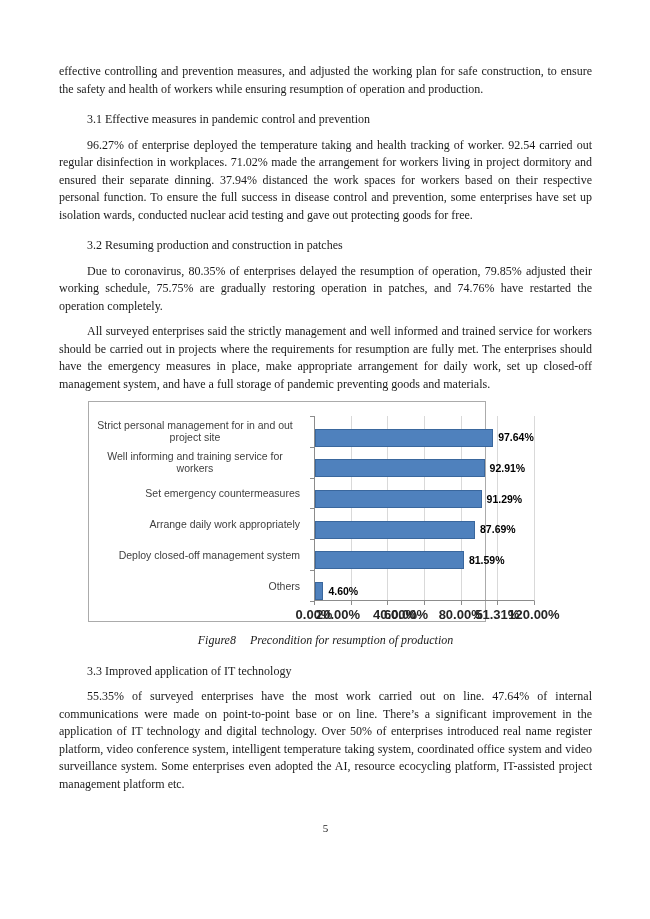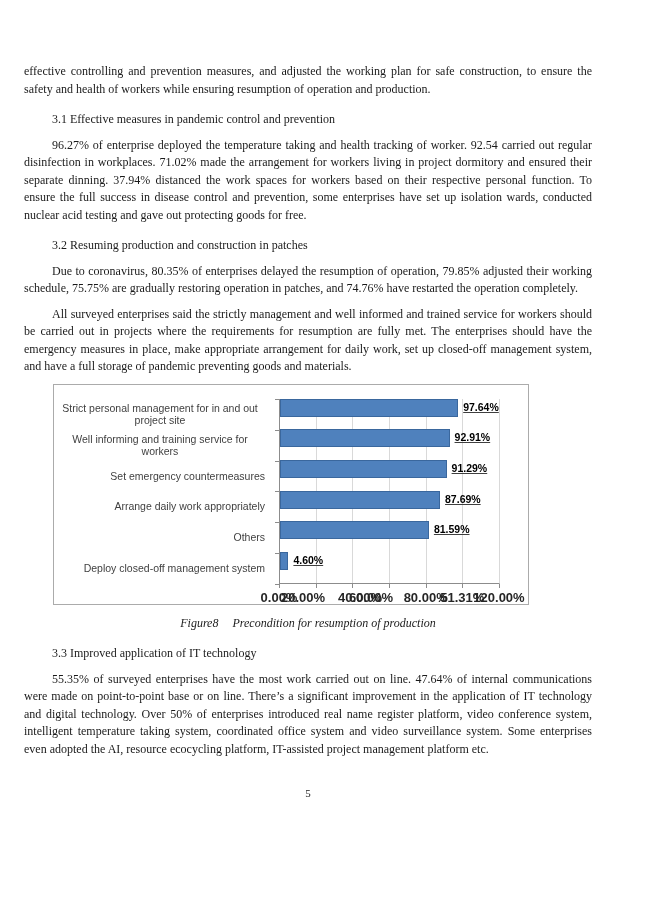--- a/index.html
+++ b/index.html
@@ -2,40 +2,40 @@
 <html><head>
 <meta charset="utf-8">
 <style>
   html,body{margin:0;padding:0;background:#e8e8e8;}
   .page{
     position:relative;
     width:650px;height:919px;
     margin:0 auto;
     background:#ffffff;
     box-sizing:border-box;
-    padding:63px 58px 0 24px;
+    padding:63px 58px 0 59px;
     font-family:"Liberation Serif", serif;
     font-size:12px;
     line-height:17.5px;
     color:#1a1a1a;
   }
   .para{
     margin:0 0 8px 0;
     text-align:justify;
     text-indent:28px;
   }
   .para.no-indent{text-indent:0;}
   .heading{
     margin:13px 0 8px 0;
     text-indent:28px;
   }
   
   .chart-frame{
     position:relative;
-    width:476px;height:221px;
+    width:398px;height:221px;
     margin:3px 0 10px 29px;
     border:1px solid #ababab;
     background:#ffffff;
     font-family:"Liberation Sans", sans-serif;
     color:#3f3f3f;
     box-sizing:border-box;
   }
   .cat-col{
     position:absolute;left:1px;top:14px;width:216px;height:185px;
     display:flex;flex-direction:column;
@@ -56,21 +56,21 @@
   .plot{
     position:absolute;left:225px;top:14px;width:221px;height:185px;
     box-sizing:border-box;
     border-left:1px solid #8c8c8c;
     border-right:1px solid #d9d9d9;
     border-bottom:1px solid #8c8c8c;
     background-image:repeating-linear-gradient(to right,transparent 0 35.666px,#d9d9d9 35.666px 36.666px);
     display:flex;flex-direction:column;
   }
   .bar-row{
-    flex:1;display:flex;align-items:flex-start;text-decoration:underline;
+    flex:1;display:flex;align-items:flex-end;
   }
   .bar{
     height:18px;
     background:#4f81bd;
     border:1px solid #3a679d;
     box-sizing:border-box;
   }
   .bar-value{
     margin-left:5px;
     font-size:10.5px;font-weight:600;color:#000;
@@ -128,24 +128,24 @@
       <div class="cat-cell">
           <span>Well informing and training service for workers</span>
         </div>
       <div class="cat-cell">
           <span>Set emergency countermeasures</span>
         </div>
       <div class="cat-cell">
           <span>Arrange daily work appropriately</span>
         </div>
       <div class="cat-cell">
+          <span>Deploy closed-off management system</span>
+        </div>
+      <div class="cat-cell">
           <span>Others</span>
-        </div>
-      <div class="cat-cell">
-          <span>Deploy closed-off management system</span>
         </div>
     </div>
 
     <div class="cat-ticks"></div>
 
     <div class="plot">
       <div class="bar-row">
         <div class="bar" style="width: 81.3667%; background: rgb(79, 129, 189); border-color: rgb(58, 103, 157);"></div>
         <span class="bar-value">97.64%</span>
       </div>

